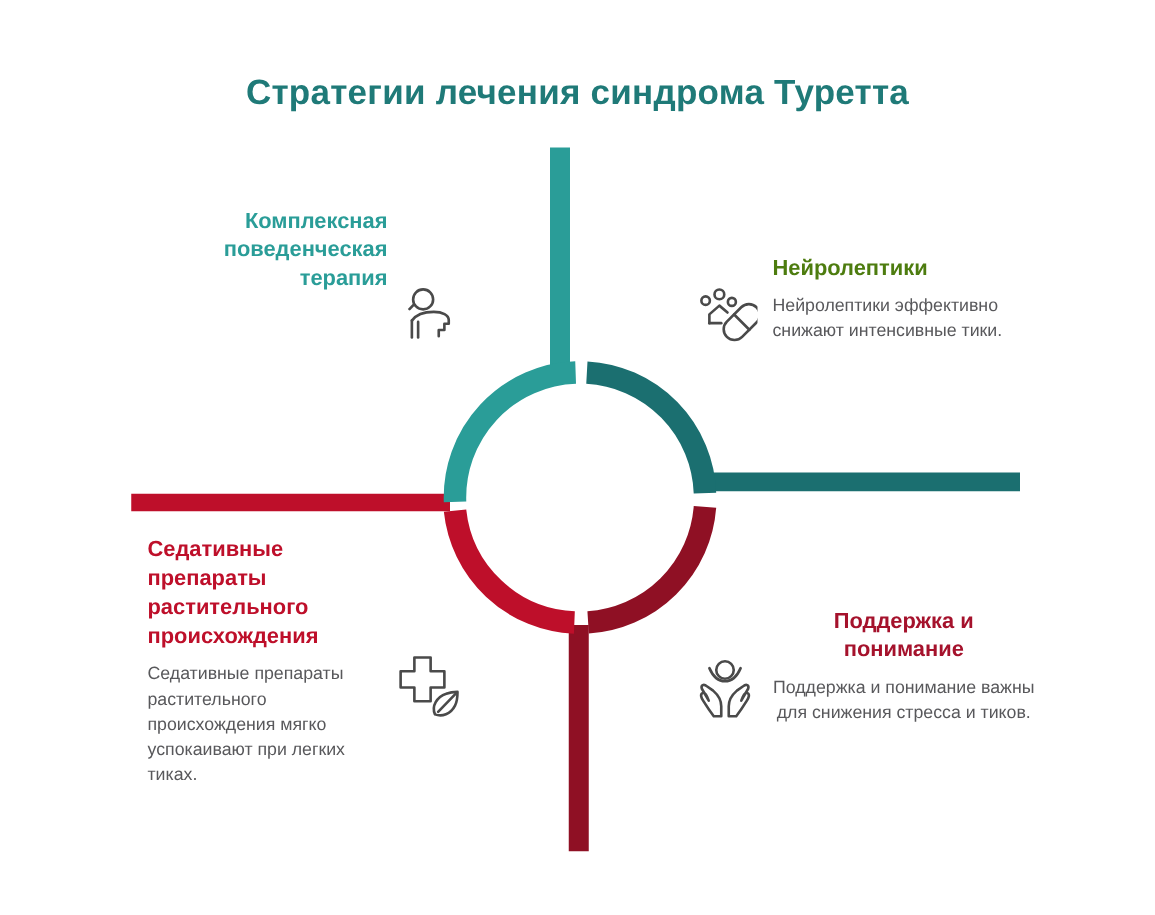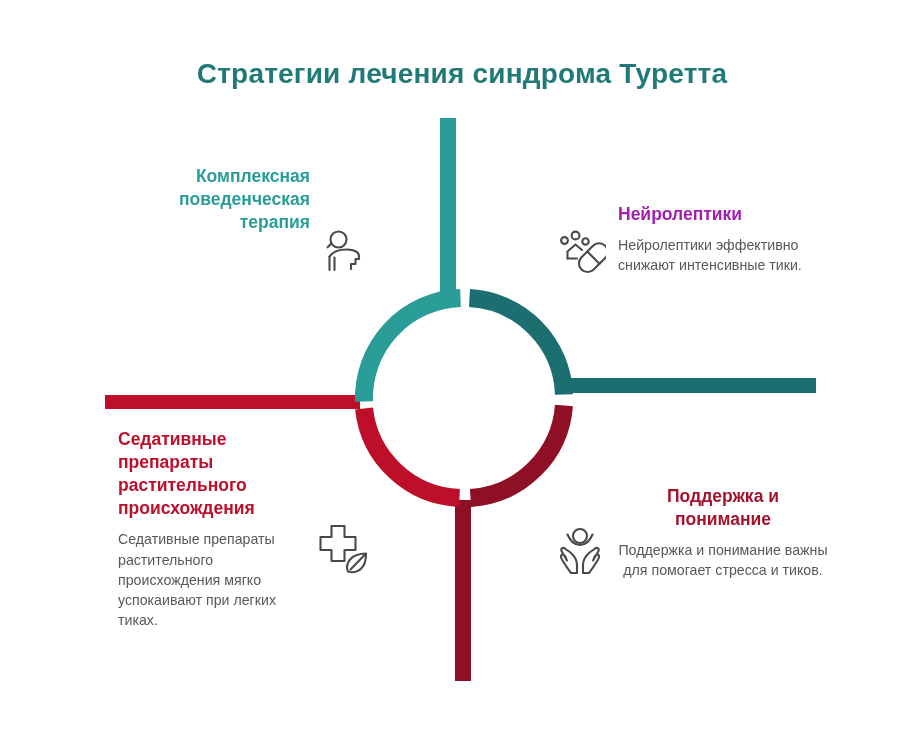--- a/index.html
+++ b/index.html
@@ -74,21 +74,21 @@
   }
   #quadrant-behavior .q-heading { color: #2a9d98; }
 
   
   #quadrant-neuroleptics {
     left: 618px;
     top: 203px;
     width: 200px;
     text-align: left;
   }
-  #quadrant-neuroleptics .q-heading { color: #a21caf; }
+  #quadrant-neuroleptics .q-heading { color: #4d7c0f; }
 
   
   #quadrant-sedatives {
     left: 118px;
     top: 428px;
     width: 192px;
     text-align: left;
   }
   #quadrant-sedatives .q-heading { color: #be0f2a; }
 
@@ -202,16 +202,16 @@
     <div class="q-body">Нейролептики эффективно снижают интенсивные тики.</div>
   </div>
 
   <div class="quadrant" id="quadrant-sedatives">
     <div class="q-heading">Седативные препараты растительного происхождения</div>
     <div class="q-body">Седативные препараты растительного происхождения мягко успокаивают при легких тиках.</div>
   </div>
 
   <div class="quadrant" id="quadrant-support">
     <div class="q-heading">Поддержка и понимание</div>
-    <div class="q-body">Поддержка и понимание важны для помогает стресса и тиков.</div>
+    <div class="q-body">Поддержка и понимание важны для снижения стресса и тиков.</div>
   </div>
 
 </div>
 
 </body></html>

